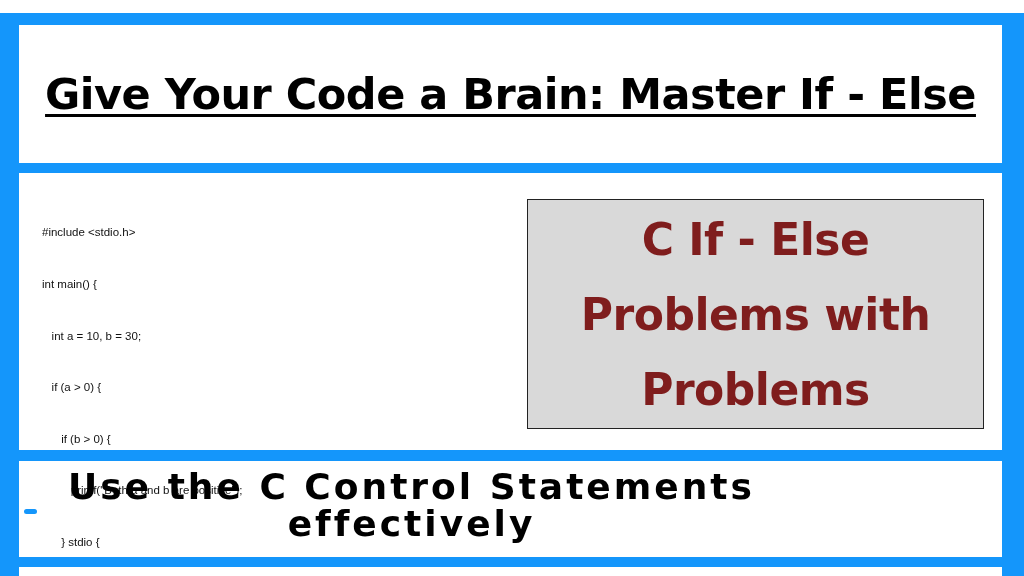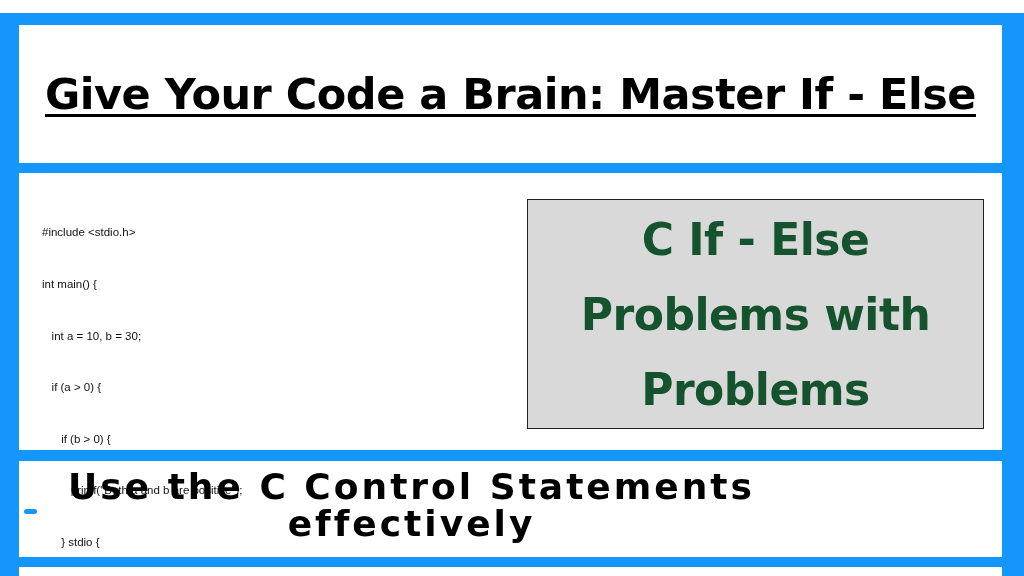--- a/index.html
+++ b/index.html
@@ -34,21 +34,21 @@
     }
     .code-line { display: block; }
 
     .box {
       position: absolute; left: 527px; top: 199px; width: 457px; height: 230px;
       background: #d9d9d9; border: 1.5px solid #222;
       display: flex; align-items: center; justify-content: center; text-align: center;
     }
     .box-text {
       font-family: "DejaVu Sans", sans-serif; font-weight: bold;
-      font-size: 44px; line-height: 75px; color: #14532d; letter-spacing: -0.5px;
+      font-size: 44px; line-height: 75px; color: #7f1d1d; letter-spacing: -0.5px;
     }
     .box-text span { display: block; }
 
     .subtitle {
       position: absolute; left: 19px; top: 468px; width: 785px; text-align: center;
     }
     .subtitle span {
       display: block; font-family: "DejaVu Sans", sans-serif; font-weight: bold;
       font-size: 36px; line-height: 37px; letter-spacing: 3px; color: #000;
     }

